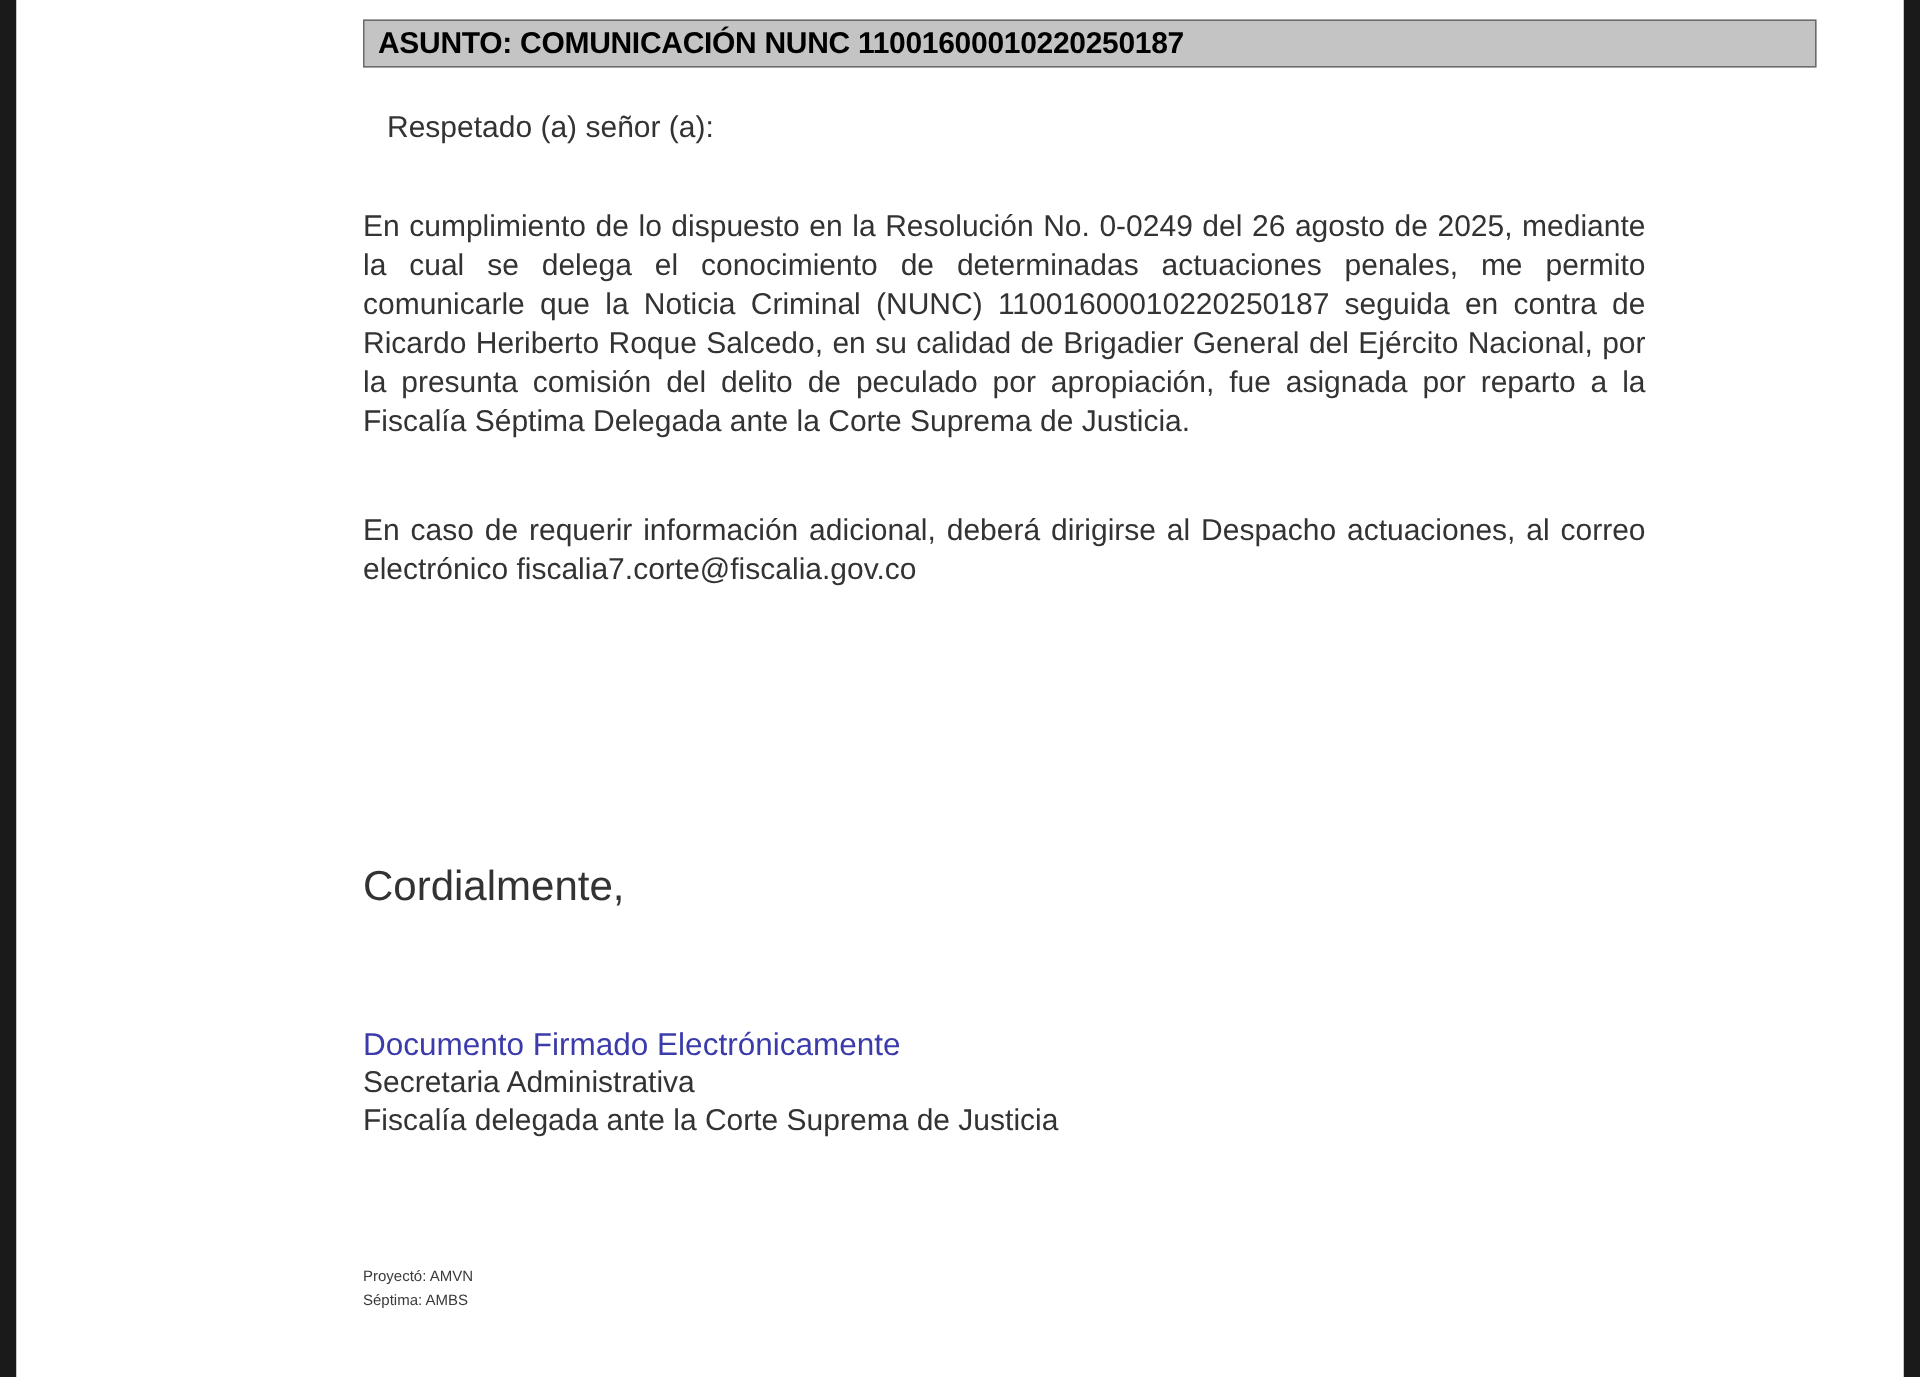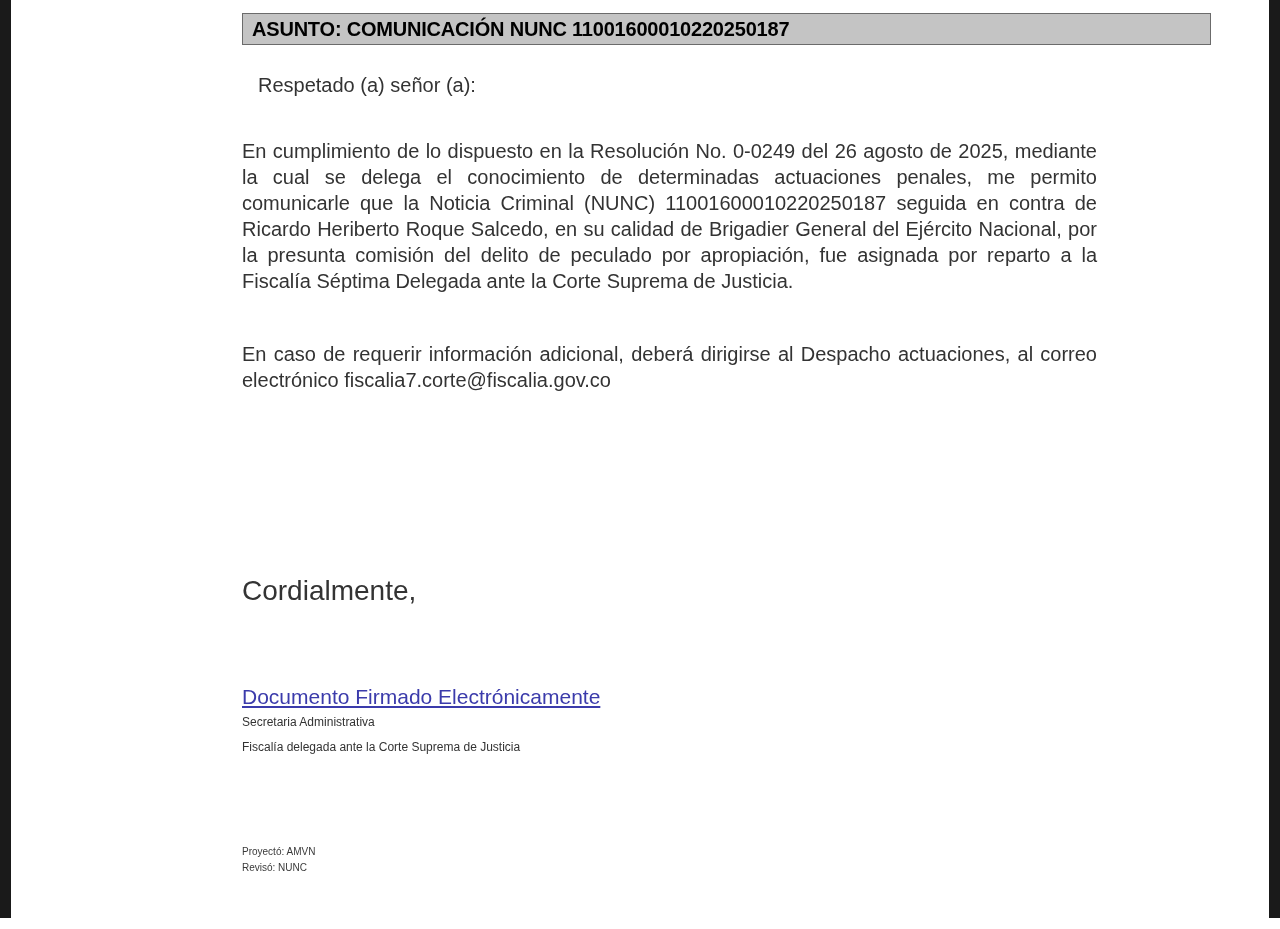--- a/index.html
+++ b/index.html
@@ -107,35 +107,34 @@
   .signature {
     position: absolute;
     top: 684px;
     left: 0;
     width: 700px;
   }
   .sig-link {
     display: inline-block;
     font-size: 21px;
     color: #3b3bab;
-    text-decoration: underline;
     text-underline-offset: 2px;
     cursor: pointer;
     line-height: 26px;
   }
   .sig-name {
     font-size: 20px;
     font-weight: bold;
     color: #1a1a1a;
     line-height: 25px;
     white-space: nowrap;
   }
   .sig-role,
   .sig-office {
-    font-size: 12px;
+    font-size: 20px;
     color: #333333;
     line-height: 25px;
     white-space: nowrap;
   }
 
   
   .footnote {
     position: absolute;
     top: 844px;
     left: 0;
@@ -172,18 +171,18 @@
       <div class="signature">
         <div>
           <span class="sig-link">Documento Firmado Electrónicamente</span>
         </div>
         <div class="sig-role">Secretaria Administrativa</div>
         <div class="sig-office">Fiscalía delegada ante la Corte Suprema de Justicia</div>
       </div>
 
       <div class="footnote">
         <div>Proyectó: AMVN</div>
-        <div>Revisó: NUNC</div>
+        <div>Séptima: AMBS</div>
       </div>
 
     </div>
   </div>
 </div>
 
 </body></html>

